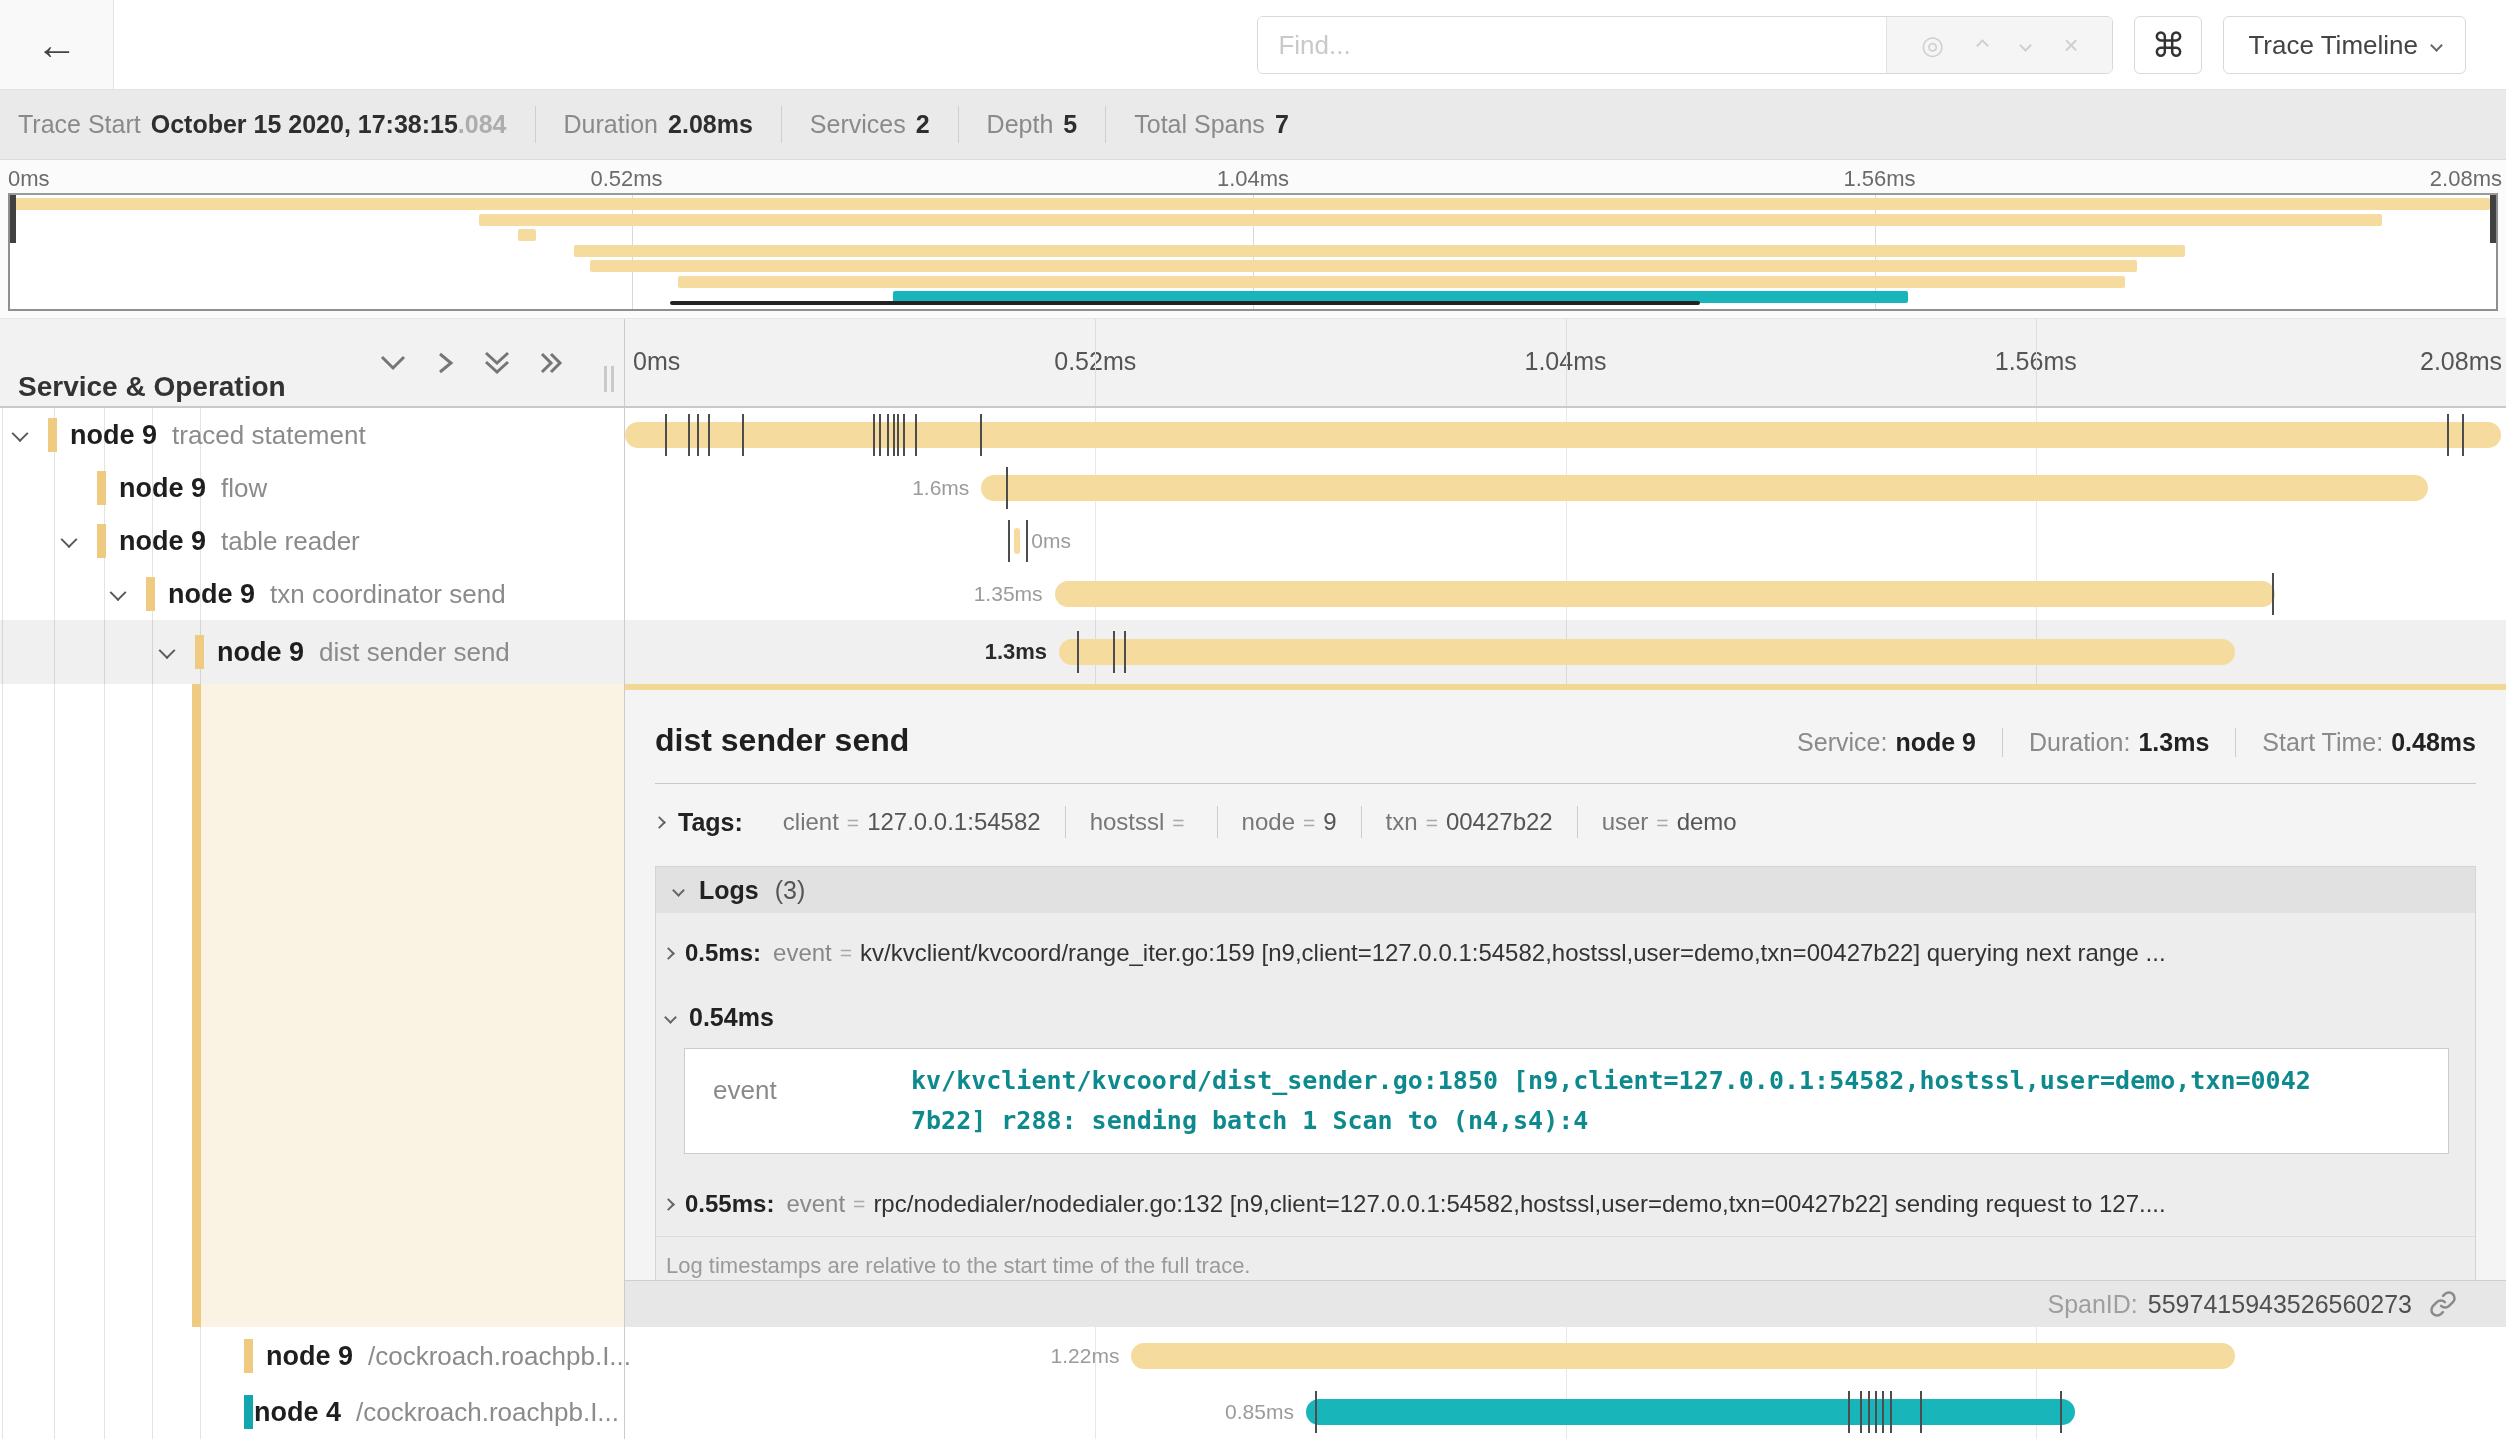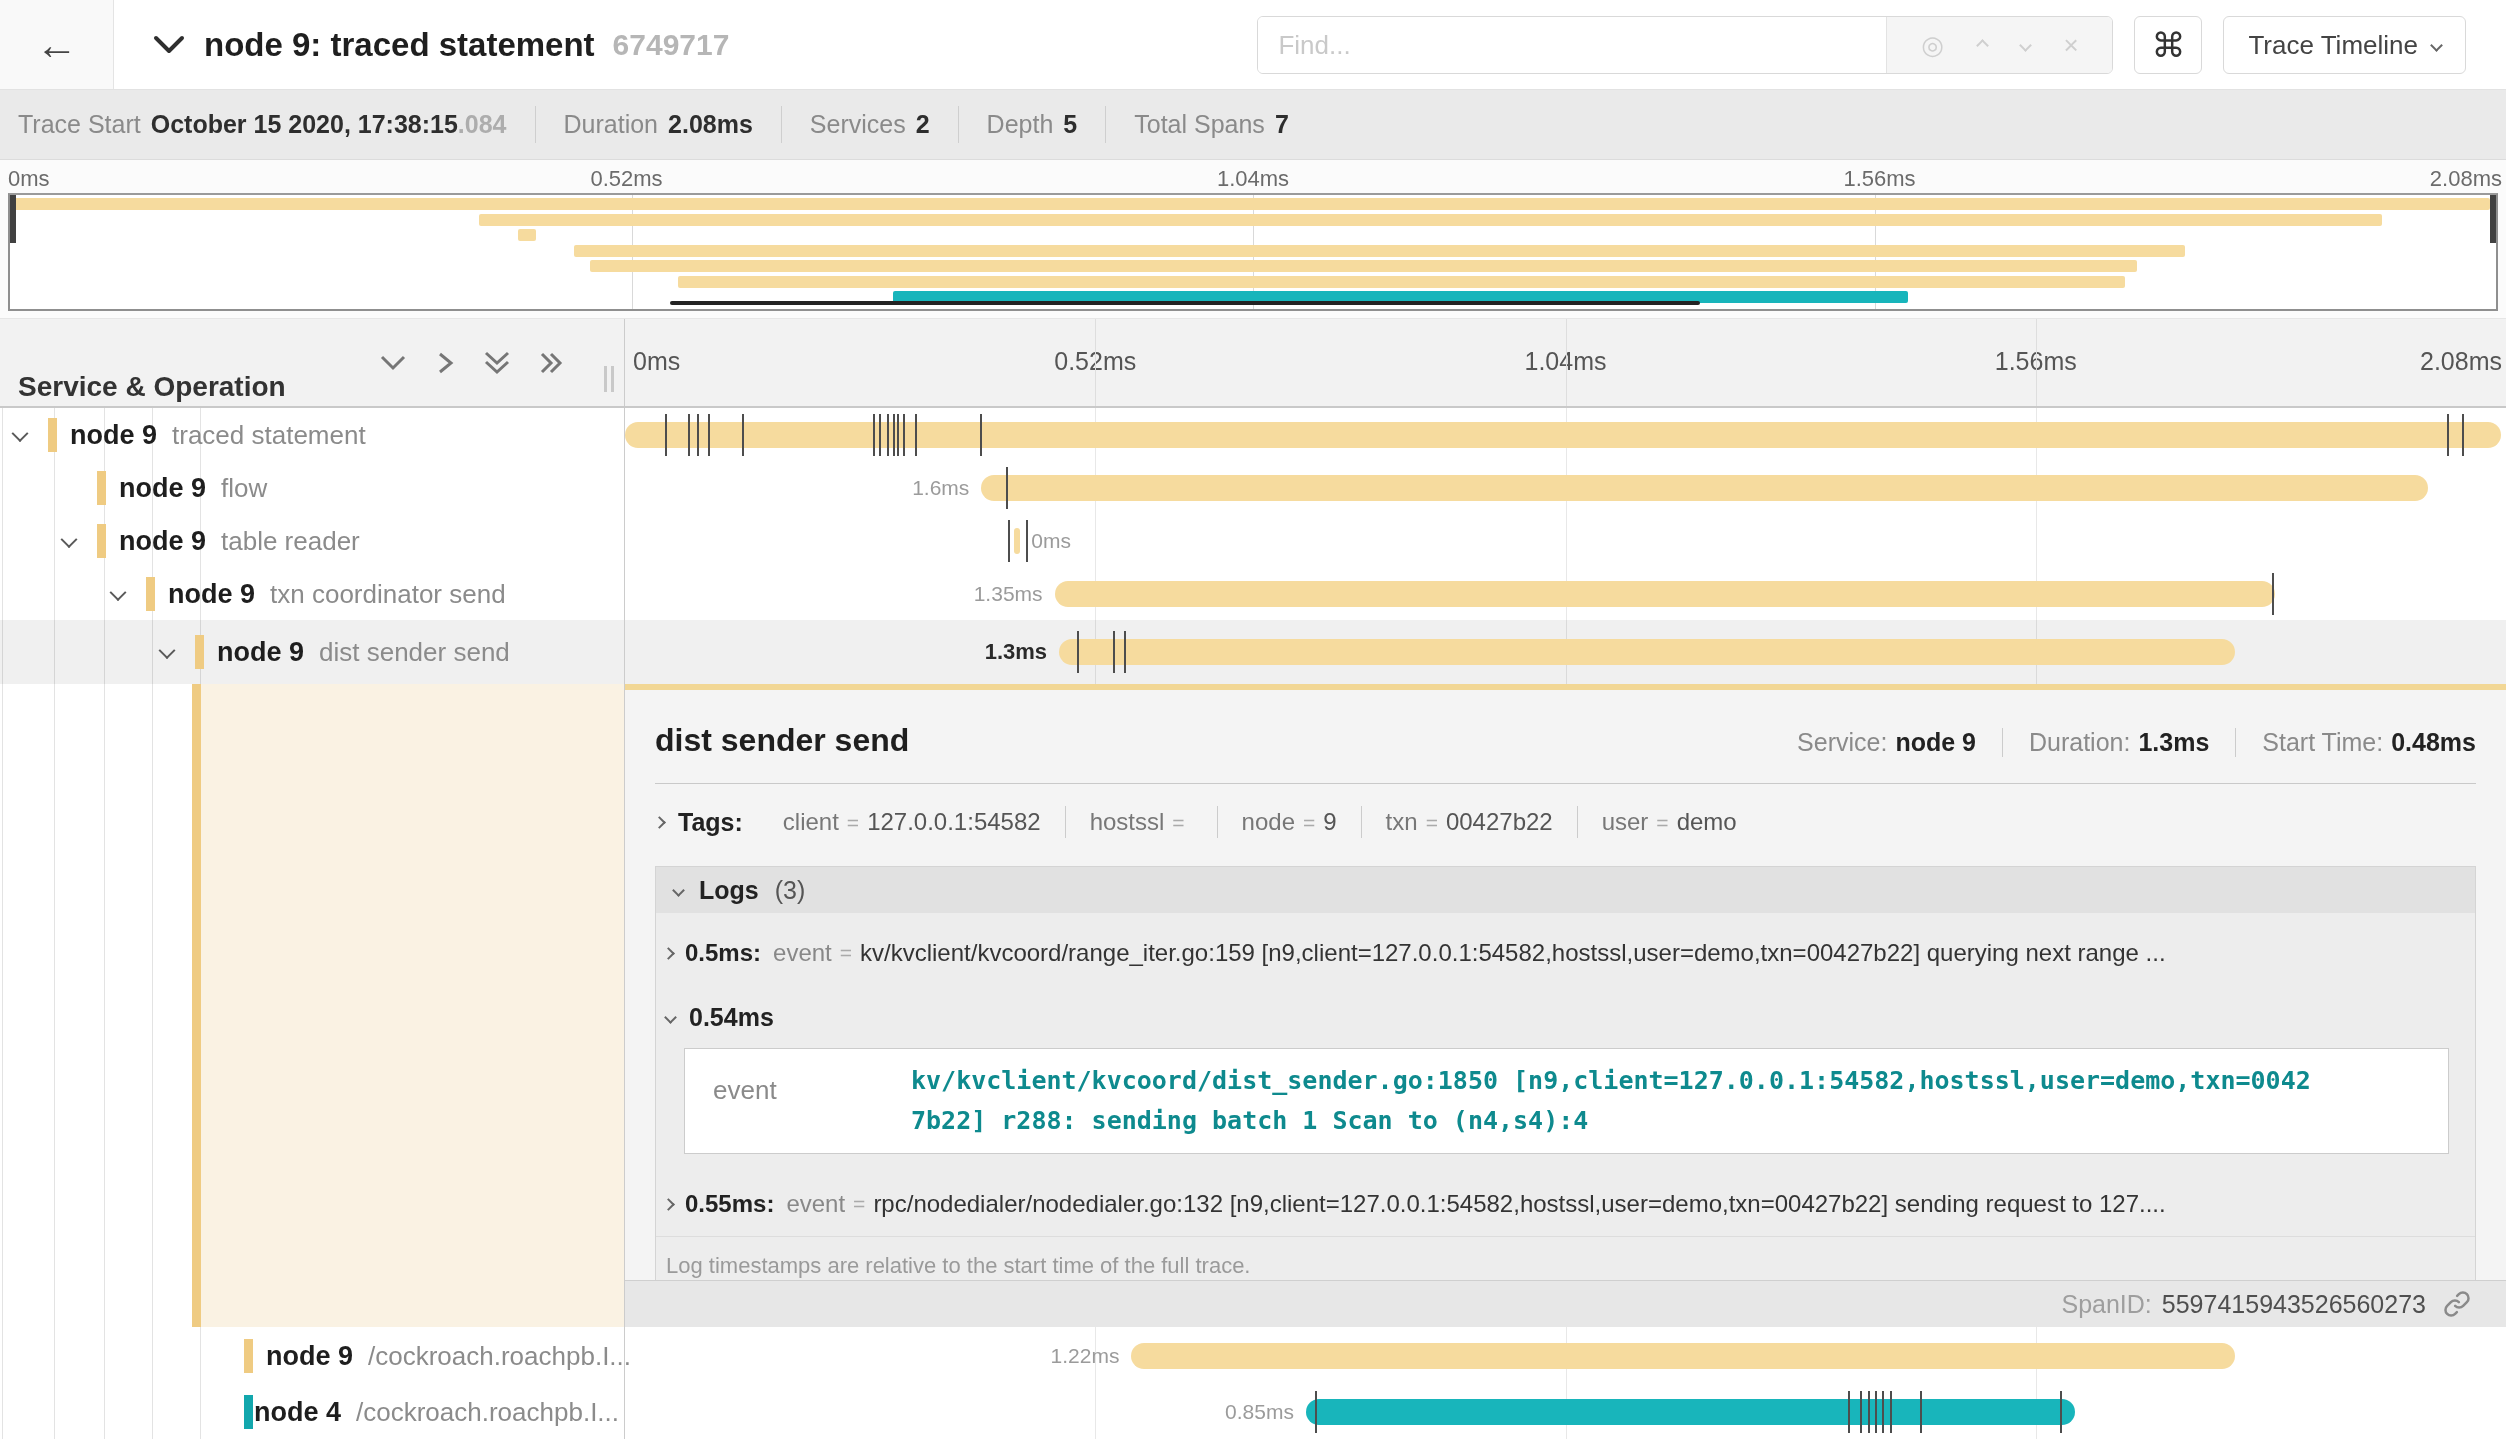--- a/index.html
+++ b/index.html
@@ -113,40 +113,31 @@
   .log-line .lk { color:#888; }
   .log-line .le { color:#aaa; margin:0 8px; font-size:21px; }
   .log-line .lv { color:#333; white-space:nowrap; overflow:hidden; flex:1; }
   .log-exp-head { display:flex; align-items:center; gap:14px; padding:18px 0 12px 10px; font-size:25px; font-weight:bold; cursor:pointer; }
   .event-box { background:#fff; border:1px solid #ccc; margin:4px 26px 10px 28px; display:flex; padding:12px 0; }
   .event-key { width:226px; padding-left:28px; font-size:26px; color:#8a8a8a; padding-top:14px; }
   .event-val { width:1400px; font-family:"DejaVu Sans Mono", monospace; font-size:25px; font-weight:bold;
     color:#0e8a8e; line-height:40px; word-break:break-all; }
   .logs-note { border-top:1px solid #ddd; padding:16px 0 16px 10px; font-size:22px; color:#9a9a9a; }
   .spanid-strip { position:absolute; left:0; right:0; bottom:0; height:47px; background:#e7e7e7; border-top:1px solid #cfcfcf;
-    display:flex; align-items:center; justify-content:flex-end; padding-right:34px; gap:10px; font-size:25px; }
+    display:flex; align-items:center; justify-content:flex-end; padding-right:48px; gap:10px; font-size:25px; }
   .spanid-strip .sl { color:#9e9e9e; }
   .spanid-strip .sv { color:#4f4f4f; }
   .link-icon { cursor:pointer; display:flex; align-items:center; margin-left:6px; }
 </style>
 </head>
 <body>
 
 <div class="app-header">
   <div class="back-block">
     <span>←</span>
-  </div>
-  <div class="title-group">
-    <span class="title-chev">
-      <svg width="34" height="22" viewBox="0 0 34 22">
-          <polyline points="4,4 17,17 30,4" fill="none" stroke="#2f2f2f" stroke-width="4" stroke-linecap="round" stroke-linejoin="round"></polyline>
-        </svg>
-    </span>
-    <span class="page-title">node 9: traced statement</span>
-    <span class="trace-id">6749717</span>
   </div>
   <div class="header-right">
     <div class="find-group">
       <input class="find-input" type="text" placeholder="Find..." style="">
       <div class="find-icons">
         <span class="fi">◎</span>
         <span class="fi">
             <i class="chev sz-sm lite up"></i>
           </span>
         <span class="fi">

